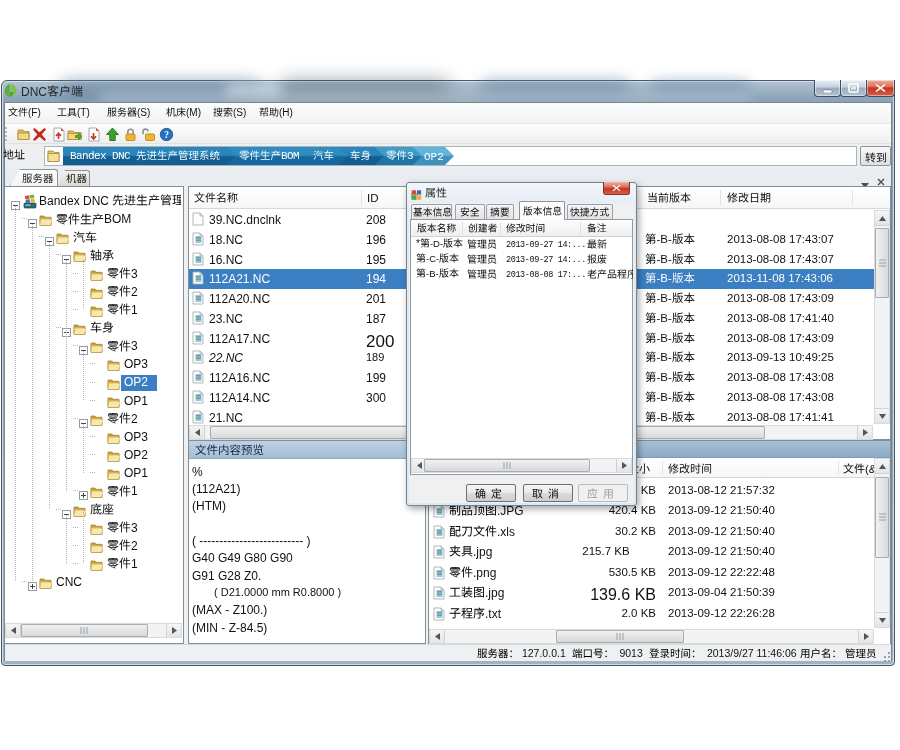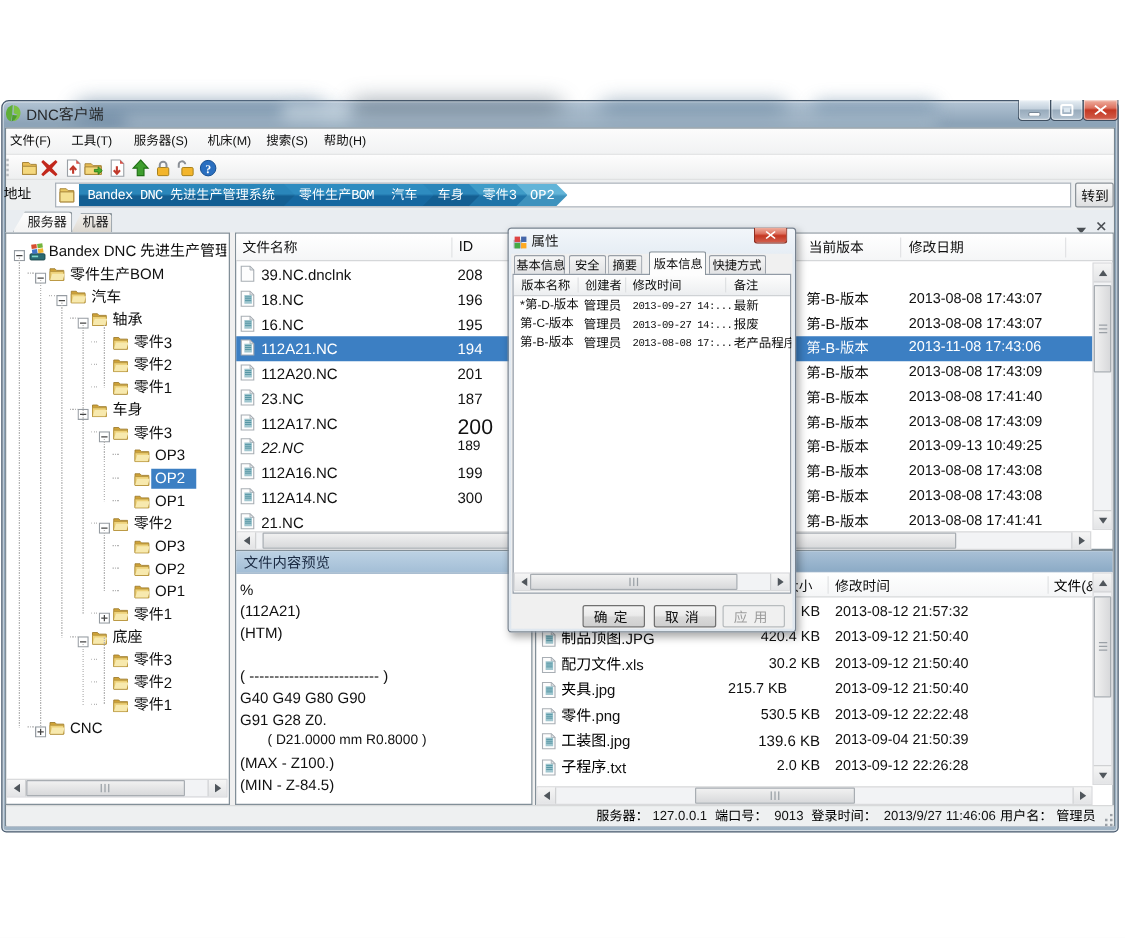--- a/index.html
+++ b/index.html
@@ -996,21 +996,21 @@
         <rect x="3.5" y="4" width="6" height="7" fill="#9fc6cf"></rect>
         <path d="M4 5.5h5M4 7h5M4 8.5h5" stroke="#4a8f9e" stroke-width=".7"></path>
       </svg></div>
     <div class="a" style="left:449px;top:586.0px;width:150px;height:15px;font-size:12px;color:#111;"><svg class="k" style="vertical-align:-1.4px" width="36.0" height="12" viewBox="0 -880 3000 1000">
         <g fill="#000000" transform="scale(1,-1)">
           <use href="#g5DE5" x="0"></use>
           <use href="#g88C5" x="1000"></use>
           <use href="#g56FE" x="2000"></use>
         </g>
       </svg>.jpg</div>
-    <div class="a" style="left:556px;top:586.0px;width:100px;height:15px;font-size:12px;color:#111;text-align:right;">139.6 KB</div>
+    <div class="a" style="left:556px;top:586.0px;width:100px;height:15px;font-size:16px;color:#111;text-align:right;">139.6 KB</div>
     <div class="a" style="left:668px;top:586.0px;width:130px;height:15px;font-size:11.5px;color:#111;">2013-09-04 21:50:39</div>
     <div class="a" style="left:433px;top:606.5px;width:12px;height:14px;"><svg width="12" height="14" viewBox="0 0 12 14">
         <path d="M1 1h7l3 3v9H1z" fill="#fdfdfd" stroke="#a8aeb4" stroke-width=".9"></path>
         <path d="M8 1l3 3H8z" fill="#dfe3e6" stroke="#a8aeb4" stroke-width=".7"></path>
         <rect x="3.5" y="4" width="6" height="7" fill="#9fc6cf"></rect>
         <path d="M4 5.5h5M4 7h5M4 8.5h5" stroke="#4a8f9e" stroke-width=".7"></path>
       </svg></div>
     <div class="a" style="left:449px;top:606.5px;width:150px;height:15px;font-size:12px;color:#111;"><svg class="k" style="vertical-align:-1.4px" width="36.0" height="12" viewBox="0 -880 3000 1000">
         <g fill="#000000" transform="scale(1,-1)">
           <use href="#g5B50" x="0"></use>

